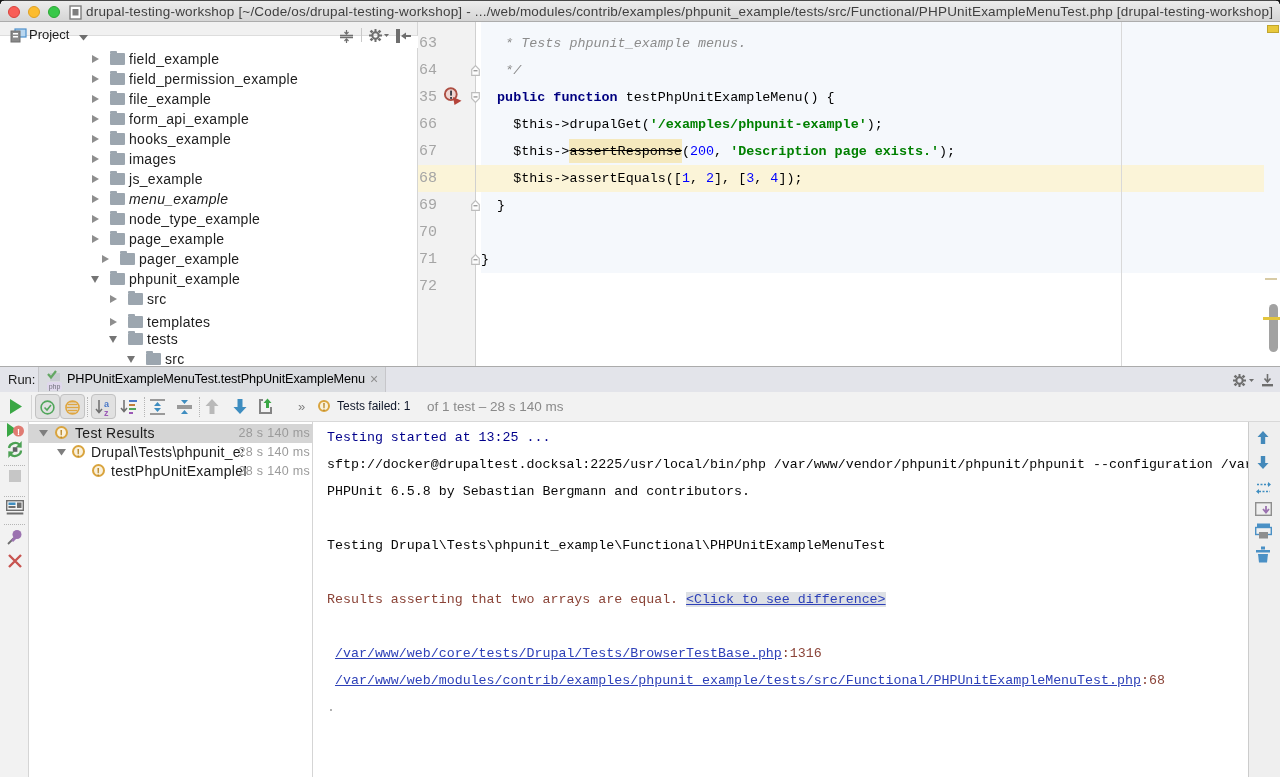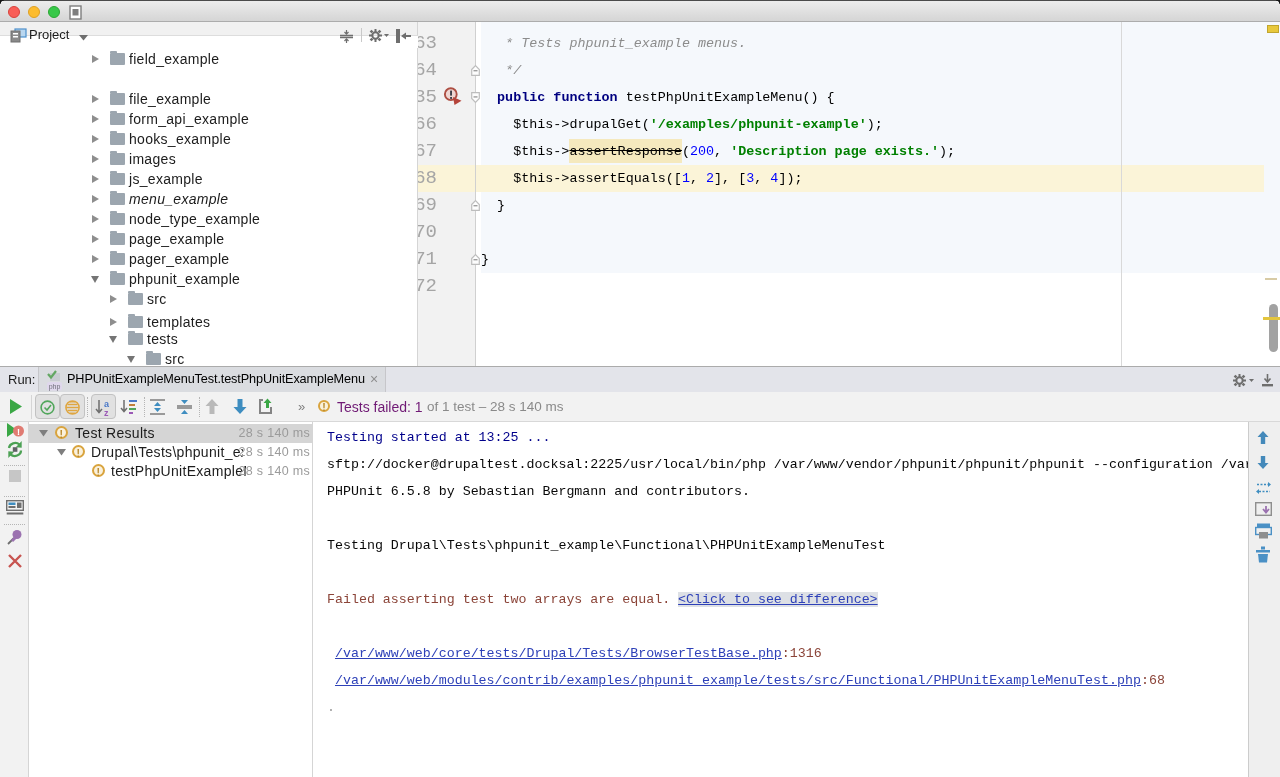--- a/index.html
+++ b/index.html
@@ -22,21 +22,21 @@
 .chev.d { border-top:7px solid #757575; border-left:4.5px solid transparent; border-right:4.5px solid transparent; top:7px;}
 .folder { position:absolute; top:4px; width:15px; height:12px; background:#9CA6AF; border-radius:1px;}
 .folder:before { content:""; position:absolute; top:-2px; left:0; width:7px; height:2px; background:#9CA6AF; border-radius:1px 1px 0 0;}
 
 #editor { left:418px; top:22px; width:862px; height:344px; background:#fff; overflow:hidden; }
 #gutter { position:absolute; left:0; top:0; width:57px; height:344px; background:#F2F2F2; }
 #foldline { position:absolute; left:57px; top:0; width:1px; height:344px; background:#D0D0D0; }
 #codetint { position:absolute; left:63px; top:0; width:799px; height:251px; background:#F5F8FC; }
 #caretrow { position:absolute; left:0px; top:142.5px; width:846px; height:27px; background:#FBF4D8; }
 #marginline { position:absolute; left:703px; top:0; width:1px; height:344px; background:#D9D9D9; }
-.lnum { position:absolute; width:30px; text-align:right; font-family:"Liberation Mono",monospace; font-size:19px; line-height:27px; height:27px; color:#A5A5A5;}
+.lnum { position:absolute; width:30px; text-align:right; font-family:"Liberation Mono",monospace; font-size:15px; line-height:27px; height:27px; color:#A5A5A5;}
 .cline { position:absolute; left:63px; font-family:"Liberation Mono",monospace; font-size:13.4px; line-height:27px; height:27px; white-space:pre; color:#000;}
 .cmt { color:#8C8C8C; font-style:italic; }
 .kw { color:#000080; font-weight:bold; }
 .str { color:#008000; font-weight:bold; }
 .num { color:#0000FF; }
 .depr { background:#F5E9BE; text-decoration:line-through; padding:4.5px 0 4px 0; }
 .fold { position:absolute; left:53px; width:9px; height:11px; }
 
 #sb-thumb { position:absolute; left:851px; top:282px; width:9px; height:48px; background:#A2A2A2; border-radius:5px;}
 #stripe-top { position:absolute; left:849px; top:3px; width:12px; height:8px; background:#E8C83C; border:1px solid #C0A52E;}
@@ -44,21 +44,21 @@
 #stripe-m2 { position:absolute; left:845px; top:295px; width:17px; height:3px; background:#E3C53E;}
 
 #runtabs { left:0; top:366px; width:1280px; height:26px; background:#E3E4EA; border-top:1px solid #ABABAB; }
 #runtabs .runlbl { position:absolute; left:8px; top:5px; font-size:13px; color:#1C1C1C;}
 #runtab { position:absolute; left:38px; top:0; width:348px; height:26px; background:#DADCE0; border-left:1px solid #C6C6CA; border-right:1px solid #C6C6CA;}
 #runtab .t { position:absolute; left:28px; top:5px; font-size:12.7px; letter-spacing:-0.12px; color:#000000; white-space:nowrap;}
 #runtab .x { position:absolute; left:331px; top:4px; font-size:14px; color:#8E8E8E;}
 #runtoolbar { left:0; top:392px; width:1280px; height:30px; background:#F2F2F2; border-bottom:1px solid #D8D8D8;}
 .tbtn { position:absolute; top:2px; width:25px; height:25px; background:#E1E1E1; border:1px solid #C2C2C2; border-radius:4px; }
 .tsep { position:absolute; top:5px; width:1px; height:20px; border-left:1px dotted #B5B5B5;}
-#failtext { position:absolute; left:337px; top:6.5px; font-size:14px; color:#701a75;}
+#failtext { position:absolute; left:337px; top:6.5px; font-size:12px; color:#0f172a;}
 #failgray { position:absolute; left:427px; top:6.5px; font-size:13.5px; color:#8A8A8A;}
 
 #lstrip { left:0; top:422px; width:29px; height:355px; background:#F2F2F2; border-right:1px solid #D5D5D5;}
 
 #ttree { left:29px; top:422px; width:284px; height:355px; background:#fff; border-right:1px solid #D5D5D5; overflow:hidden;}
 .trow { position:absolute; height:19px; line-height:19px; font-size:14px; letter-spacing:0.3px; color:#1C1C1C; white-space:nowrap; width:284px;}
 .time { position:absolute; right:3px; color:#9B9B9B; font-size:12.5px;}
 .warnc { position:absolute; top:2px; width:13px; height:13px; background:#FAF1DC; border:2px solid #D9A43E; border-radius:50%; color:#B98A2F; font-weight:bold; font-size:10.5px; text-align:center; line-height:12.5px;}
 
 #console { left:313px; top:422px; width:935px; height:355px; background:#fff; overflow:hidden;}
@@ -77,20 +77,21 @@
 <div style="position:absolute; right:0; top:0; width:4px; height:4px; background:radial-gradient(circle at 0px 4px, rgba(0,0,0,0) 3.4px, #151515 3.6px); z-index:50;"></div>
 
 <div class="abs" id="titlebar">
   <div class="tl" style="left:8px;  background:#F95E57; border:0.5px solid #D8433C;"></div>
   <div class="tl" style="left:28px; background:#FCBC2F; border:0.5px solid #DFA023;"></div>
   <div class="tl" style="left:47.5px; background:#38C849; border:0.5px solid #2BA733;"></div>
   <svg style="left:69px; top:4px;" width="13" height="15">
     <rect x="1" y="1" width="11" height="13" fill="#FEFEFE" stroke="#7E7E7E" stroke-width="1.4"></rect>
     <rect x="3.5" y="4" width="6" height="6.5" fill="#7E7E7E"></rect>
   </svg>
+  <div id="title-text">drupal-testing-workshop [~/Code/os/drupal-testing-workshop] - .../web/modules/contrib/examples/phpunit_example/tests/src/Functional/PHPUnitExampleMenuTest.php [drupal-testing-workshop]</div>
 </div>
 
 <div class="abs" id="projhdr">
   <svg style="left:10px; top:5px;" width="17" height="16">
     <rect x="5" y="2" width="11" height="8" fill="#B9D7F0" stroke="#4C8FCB" stroke-width="1.2"></rect>
     <rect x="1" y="4" width="9" height="11" fill="#8A8A8A" stroke="#6E6E6E"></rect>
     <rect x="3" y="6" width="5" height="1.5" fill="#fff"></rect>
       <rect x="3" y="9" width="5" height="1.5" fill="#fff"></rect>
   </svg>
   <span class="lbl">Project</span>
@@ -122,20 +123,25 @@
     <path d="M5 7 L10 3.5 V6 H15 V8 H10 V10.5 Z" fill="#6E6E6E"></path>
   </svg>
 </div>
 
 <div class="abs" id="ptree">
     <div class="prow" style="top:1px; width:418px;">
       <span class="chev r" style="left:92px;"></span>
       <span class="folder" style="left:110px;"></span>
       <span style="position:absolute; left:129px;">field_example</span>
     </div>
+    <div class="prow" style="top:21px; width:418px;">
+      <span class="chev r" style="left:92px;"></span>
+      <span class="folder" style="left:110px;"></span>
+      <span style="position:absolute; left:129px;">field_permission_example</span>
+    </div>
     <div class="prow" style="top:41px; width:418px;">
       <span class="chev r" style="left:92px;"></span>
       <span class="folder" style="left:110px;"></span>
       <span style="position:absolute; left:129px;">file_example</span>
     </div>
     <div class="prow" style="top:61px; width:418px;">
       <span class="chev r" style="left:92px;"></span>
       <span class="folder" style="left:110px;"></span>
       <span style="position:absolute; left:129px;">form_api_example</span>
     </div>
@@ -162,21 +168,21 @@
     <div class="prow" style="top:161px; width:418px;">
       <span class="chev r" style="left:92px;"></span>
       <span class="folder" style="left:110px;"></span>
       <span style="position:absolute; left:129px;">node_type_example</span>
     </div>
     <div class="prow" style="top:181px; width:418px;">
       <span class="chev r" style="left:92px;"></span>
       <span class="folder" style="left:110px;"></span>
       <span style="position:absolute; left:129px;">page_example</span>
     </div>
-    <div class="prow" style="top:201px; width:418px;">
+    <div class="prow" style="top:201px; width:418px;margin-left:10px;">
       <span class="chev r" style="left:92px;"></span>
       <span class="folder" style="left:110px;"></span>
       <span style="position:absolute; left:129px;">pager_example</span>
     </div>
     <div class="prow" style="top:221px; width:352px;">
       <span class="chev d" style="left:91px;"></span>
       <span class="folder" style="left:110px;"></span>
       <span style="position:absolute; left:129px;">phpunit_example</span>
     </div>
     <div class="prow" style="top:241px; width:418px;">
@@ -404,21 +410,21 @@
   </div>
 </div>
 
 <div class="abs" id="console">
 <pre><span class="cnavy">Testing started at 13:25 ...</span>
 sftp://docker@drupaltest.docksal:2225/usr/local/bin/php /var/www/vendor/phpunit/phpunit/phpunit --configuration /var/www/web/core/phpunit.xml.dist
 PHPUnit 6.5.8 by Sebastian Bergmann and contributors.
 
 Testing Drupal\Tests\phpunit_example\Functional\PHPUnitExampleMenuTest
 
-<span class="cred">Failed asserting test two arrays are equal.</span> <span class="clink clinkbg">&lt;Click to see difference&gt;</span>
+<span class="cred">Results asserting that two arrays are equal.</span> <span class="clink clinkbg">&lt;Click to see difference&gt;</span>
 
  <span class="clink">/var/www/web/core/tests/Drupal/Tests/BrowserTestBase.php</span><span class="cred">:1316</span>
  <span class="clink">/var/www/web/modules/contrib/examples/phpunit_example/tests/src/Functional/PHPUnitExampleMenuTest.php</span><span class="cred">:68</span>
 <span style="color:#9B9B9B">.</span></pre>
 </div>
 
 <div class="abs" id="rstrip">
   <svg style="left:8px; top:9px;" width="12" height="13">
       <path d="M6 0 L11.5 6 H8.2 V13 H3.8 V6 H0.5 Z" fill="#4489BA"></path>
     </svg>

